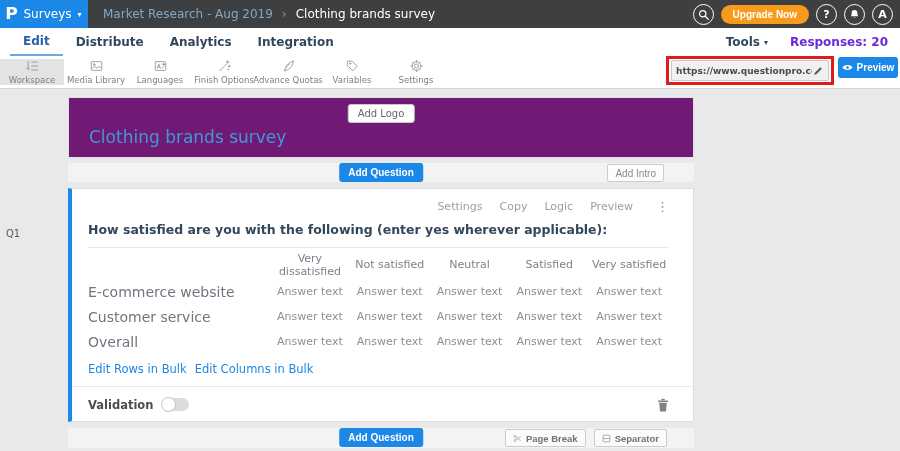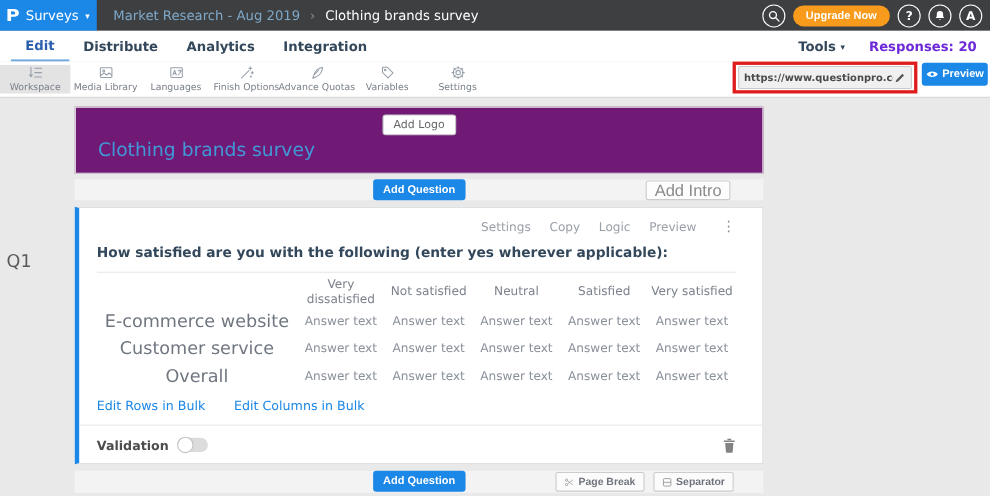--- a/index.html
+++ b/index.html
@@ -36,50 +36,50 @@
   .tool-item.active { background:#e3e3e3; }
   .tool-item svg { stroke:#98a0ab; fill:none; stroke-width:1.1; stroke-linecap:round; stroke-linejoin:round; }
   .tool-label { font-size:8.5px; color:#7a8088; white-space:nowrap; }
   .url-annotation { position:absolute; left:666px; top:56px; width:168px; height:29px; border:3px solid #e01b1b; display:flex; align-items:center; justify-content:center; background:#fff; }
   .url-input-wrap { width:158px; height:21px; background:#f0f0f0; border:1px solid #c9c9c9; border-radius:2px; display:flex; align-items:center; padding:0 4px; }
   .url-input { flex:1; min-width:0; border:none; background:transparent; font-family:"DejaVu Sans","Liberation Sans",sans-serif; font-size:9px; font-weight:600; color:#4a4a4a; outline:none; }
   .pencil-btn { width:12px; height:12px; flex:0 0 auto; cursor:pointer; }
   .preview-btn { position:absolute; left:838px; top:57px; width:60px; height:21px; background:#1b87e6; border:none; border-radius:3px; color:#fff; font-size:10px; font-weight:600; display:flex; align-items:center; justify-content:center; gap:4px; cursor:pointer; }
 
   
-  .q-margin-label { position:absolute; left:6px; top:228px; font-size:16px; color:#5a5a5a; }
+  .q-margin-label { position:absolute; left:6px; top:228px; font-size:10px; color:#5a5a5a; }
   .col { position:absolute; left:68px; width:626px; }
 
   .header-card { top:97px; height:61px; background:#701a75; border:1px solid #e0e0e0; }
   .add-logo-btn { position:absolute; left:50%; transform:translateX(-50%); top:6px; height:19px; padding:0 9px; background:#fff; border:1px solid #c9c9c9; border-radius:3px; font-size:10px; color:#666; display:flex; align-items:center; cursor:pointer; }
   .survey-title { position:absolute; left:20px; top:29px; font-size:17px; color:#4198d7; }
 
   .addq-row { top:163px; height:19px; background:#f3f3f3; }
   .blue-btn { height:19px; padding:0 9px; background:#1b87e6; border:none; border-radius:3px; color:#fff; font-size:10px; font-weight:600; display:flex; align-items:center; cursor:pointer; }
   .addq-center { position:absolute; left:50%; top:0; transform:translateX(-50%); }
-  .add-intro-btn { position:absolute; right:30px; top:1px; height:18px; padding:0 7px; background:#fdfdfd; border:1px solid #ccc; border-radius:2px; font-size:15px; color:#8a8a8a; display:flex; align-items:center; cursor:pointer; }
+  .add-intro-btn { position:absolute; right:30px; top:1px; height:18px; padding:0 7px; background:#fdfdfd; border:1px solid #ccc; border-radius:2px; font-size:10px; color:#8a8a8a; display:flex; align-items:center; cursor:pointer; }
 
   
   .question-card { top:188px; height:234px; background:#fff; border:1px solid #ddd; border-left:4px solid #1b87e6; padding:10px 24px 0 16px; }
   .q-actions { display:flex; justify-content:flex-end; align-items:center; gap:17px; height:15px; }
   .q-action { font-size:11px; color:#9aa0a8; cursor:pointer; }
   .kebab { font-size:13px; color:#8a8a8a; cursor:pointer; margin-left:6px; }
   .q-text { margin-top:8px; font-size:12.5px; font-weight:bold; color:#33475b; }
   .divider { border:none; border-top:1px solid #e8e8e8; margin-top:10px; }
   .divider.full { margin-left:-16px; margin-right:-24px; }
   .mtable { margin-top:2px; }
   .mrow { display:flex; align-items:center; height:25px; }
   .mrow.mhead { height:29px; }
-  .mlabel { width:182px; font-size:16px; color:#6f7680;text-align:center; }
+  .mlabel { width:182px; font-size:14px; color:#6f7680; }
   .mcell { flex:1; text-align:center; font-size:11px; color:#8a909a; }
   .mhead .mcell { color:#7c828c; }
   .mcell.editable { cursor:text; }
   .links-row { margin-top:7px; display:flex; justify-content:space-between; align-items:center; font-size:11.5px; height:15px; }
   .blue-link { color:#1b87e6; cursor:pointer; }
-  .links-right { display:flex; gap:26px; }
+  .links-right { display:flex; gap:8px; }
   .validation-row { height:35px; display:flex; align-items:center; }
   .validation-label { font-size:11.5px; color:#4d4d4d; font-weight:700; }
   .toggle { width:27px; height:13px; background:#dcdcdc; border-radius:7px; margin-left:9px; position:relative; cursor:pointer; }
   .toggle .knob { position:absolute; left:-1px; top:-1px; width:15px; height:15px; background:#fff; border:1px solid #c2c2c2; border-radius:50%; }
   .trash-btn { margin-left:auto; cursor:pointer; display:flex; align-items:center; }
 
   
   .footer-row { top:428px; height:20px; background:#f3f3f3; }
   .footer-right { position:absolute; right:27px; top:1px; display:flex; gap:8px; }
   .mini-btn { height:17px; padding:8px 7px; background:#fbfbfb; border:1px solid #ccc; border-radius:2px; font-size:9.5px; font-weight:600; color:#6e737b; display:flex; align-items:center; gap:4px; cursor:pointer; }

